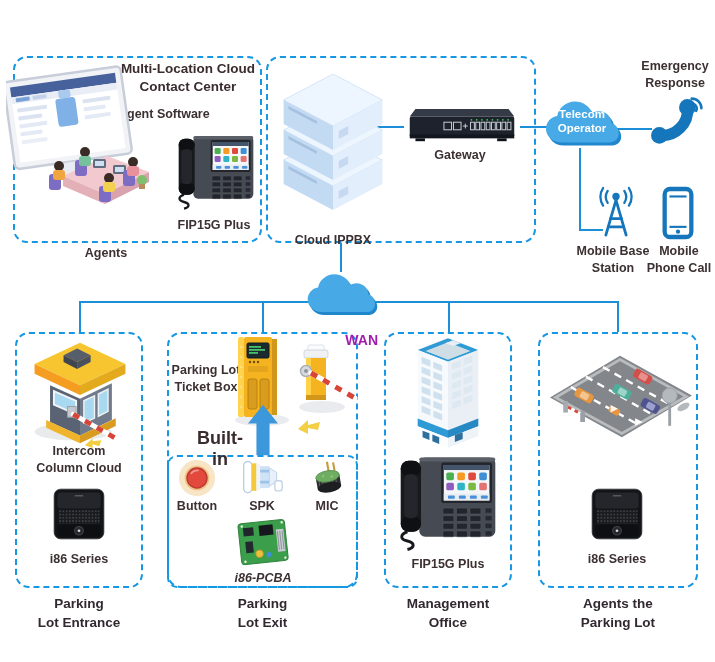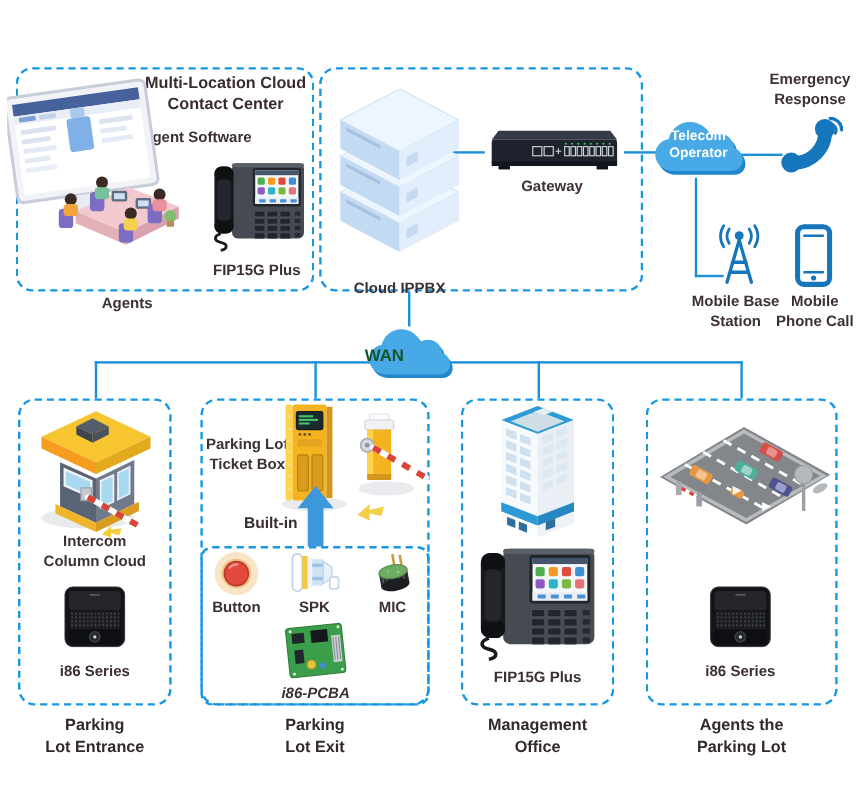--- a/index.html
+++ b/index.html
@@ -7,22 +7,22 @@
          font-family:"Liberation Sans",sans-serif;overflow:hidden;}
   .abs{position:absolute;}
   .dbox{position:absolute;border:2px dashed #1697e3;border-radius:14px;box-sizing:border-box;}
   .hline{position:absolute;height:2px;background:#1b90d8;}
   .vline{position:absolute;width:2px;background:#1b90d8;}
   .lbl{position:absolute;color:#3c3032;font-weight:600;font-size:12.5px;line-height:17px;text-align:center;}
   .ln{display:block;}
   .title{position:absolute;color:#3a2c2e;font-weight:700;font-size:13.5px;line-height:18px;text-align:center;}
   .caption{position:absolute;color:#322930;font-weight:700;font-size:13.5px;line-height:19px;text-align:center;}
   .cloudtxt{position:absolute;color:#ffffff;font-weight:700;font-size:11.5px;line-height:13.5px;text-align:center;}
-  .wantxt{position:absolute;color:#14532d;font-weight:700;font-size:14px;text-align:left;}
-  .builtin{position:absolute;color:#3a2c2e;font-weight:700;font-size:13px;text-align:right;}
+  .wantxt{position:absolute;color:#a21caf;font-weight:700;font-size:14px;text-align:right;margin-top:44px;}
+  .builtin{position:absolute;color:#3a2c2e;font-weight:700;font-size:18px;text-align:center;}
 </style>
 </head>
 <body>
 
 <div id="stage">
 
   <svg width="0" height="0" style="position:absolute" aria-hidden="true">
     <defs>
       <pattern id="grille" width="6" height="6" patternUnits="userSpaceOnUse">
         <rect width="6" height="6" fill="#1b1c20"></rect>

